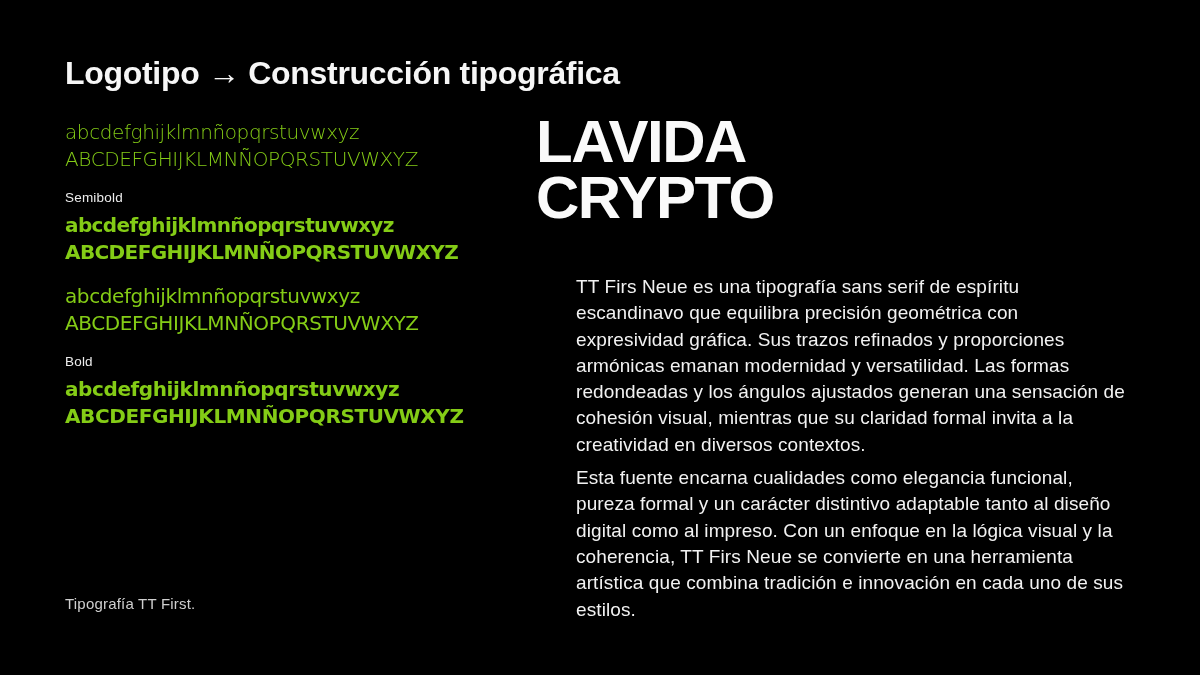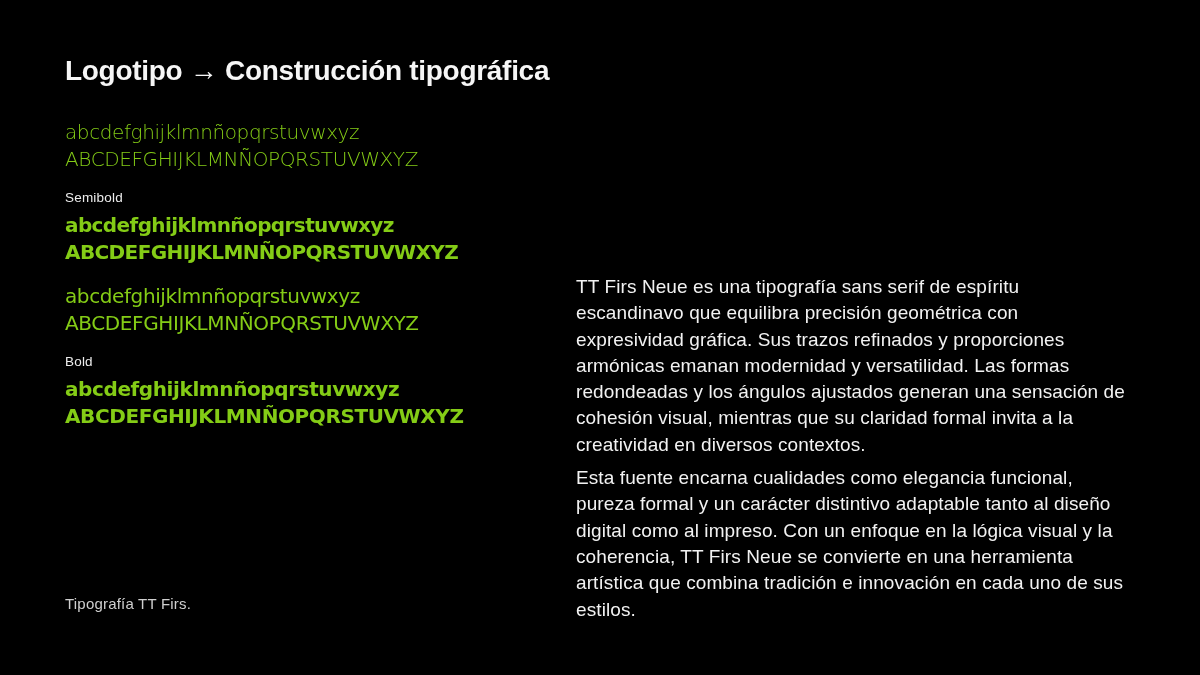--- a/index.html
+++ b/index.html
@@ -11,21 +11,21 @@
     overflow: hidden;
     position: relative;
   }
   .slide { position: absolute; inset: 0; background: #000000; }
 
   
   .title {
     position: absolute;
     left: 65px;
     top: 55px;
-    font-size: 28px;
+    font-size: 32px;
     font-weight: 700;
     letter-spacing: -0.3px;
     color: #f6f6f6;
   }
 
   
   .specimen {
     position: absolute;
     left: 65px;
     top: 119px;
@@ -117,21 +117,25 @@
     </div>
 
     <div class="weight-section w-bold">
       <div class="weight-label">Bold</div>
       <div class="alphabet">abcdefghijklmnñopqrstuvwxyz</div>
       <div class="alphabet">ABCDEFGHIJKLMNÑOPQRSTUVWXYZ</div>
     </div>
 
   </div>
 
-  <div class="footnote">Tipografía TT Firs.</div>
+  <div class="footnote">Tipografía TT First.</div>
 
+  <div class="logo">
+    <span class="logo-line">LAVIDA</span>
+    <span class="logo-line">CRYPTO</span>
+  </div>
 
   <div class="description">
     <p>TT Firs Neue es una tipografía sans serif de espíritu escandinavo que equilibra precisión geométrica con expresividad gráfica. Sus trazos refinados y proporciones armónicas emanan modernidad y versatilidad. Las formas redondeadas y los ángulos ajustados generan una sensación de cohesión visual, mientras que su claridad formal invita a la creatividad en diversos contextos.</p>
     <p>Esta fuente encarna cualidades como elegancia funcional, pureza formal y un carácter distintivo adaptable tanto al diseño digital como al impreso. Con un enfoque en la lógica visual y la coherencia, TT Firs Neue se convierte en una herramienta artística que combina tradición e innovación en cada uno de sus estilos.</p>
   </div>
 
 </div>
 
 </body></html>

